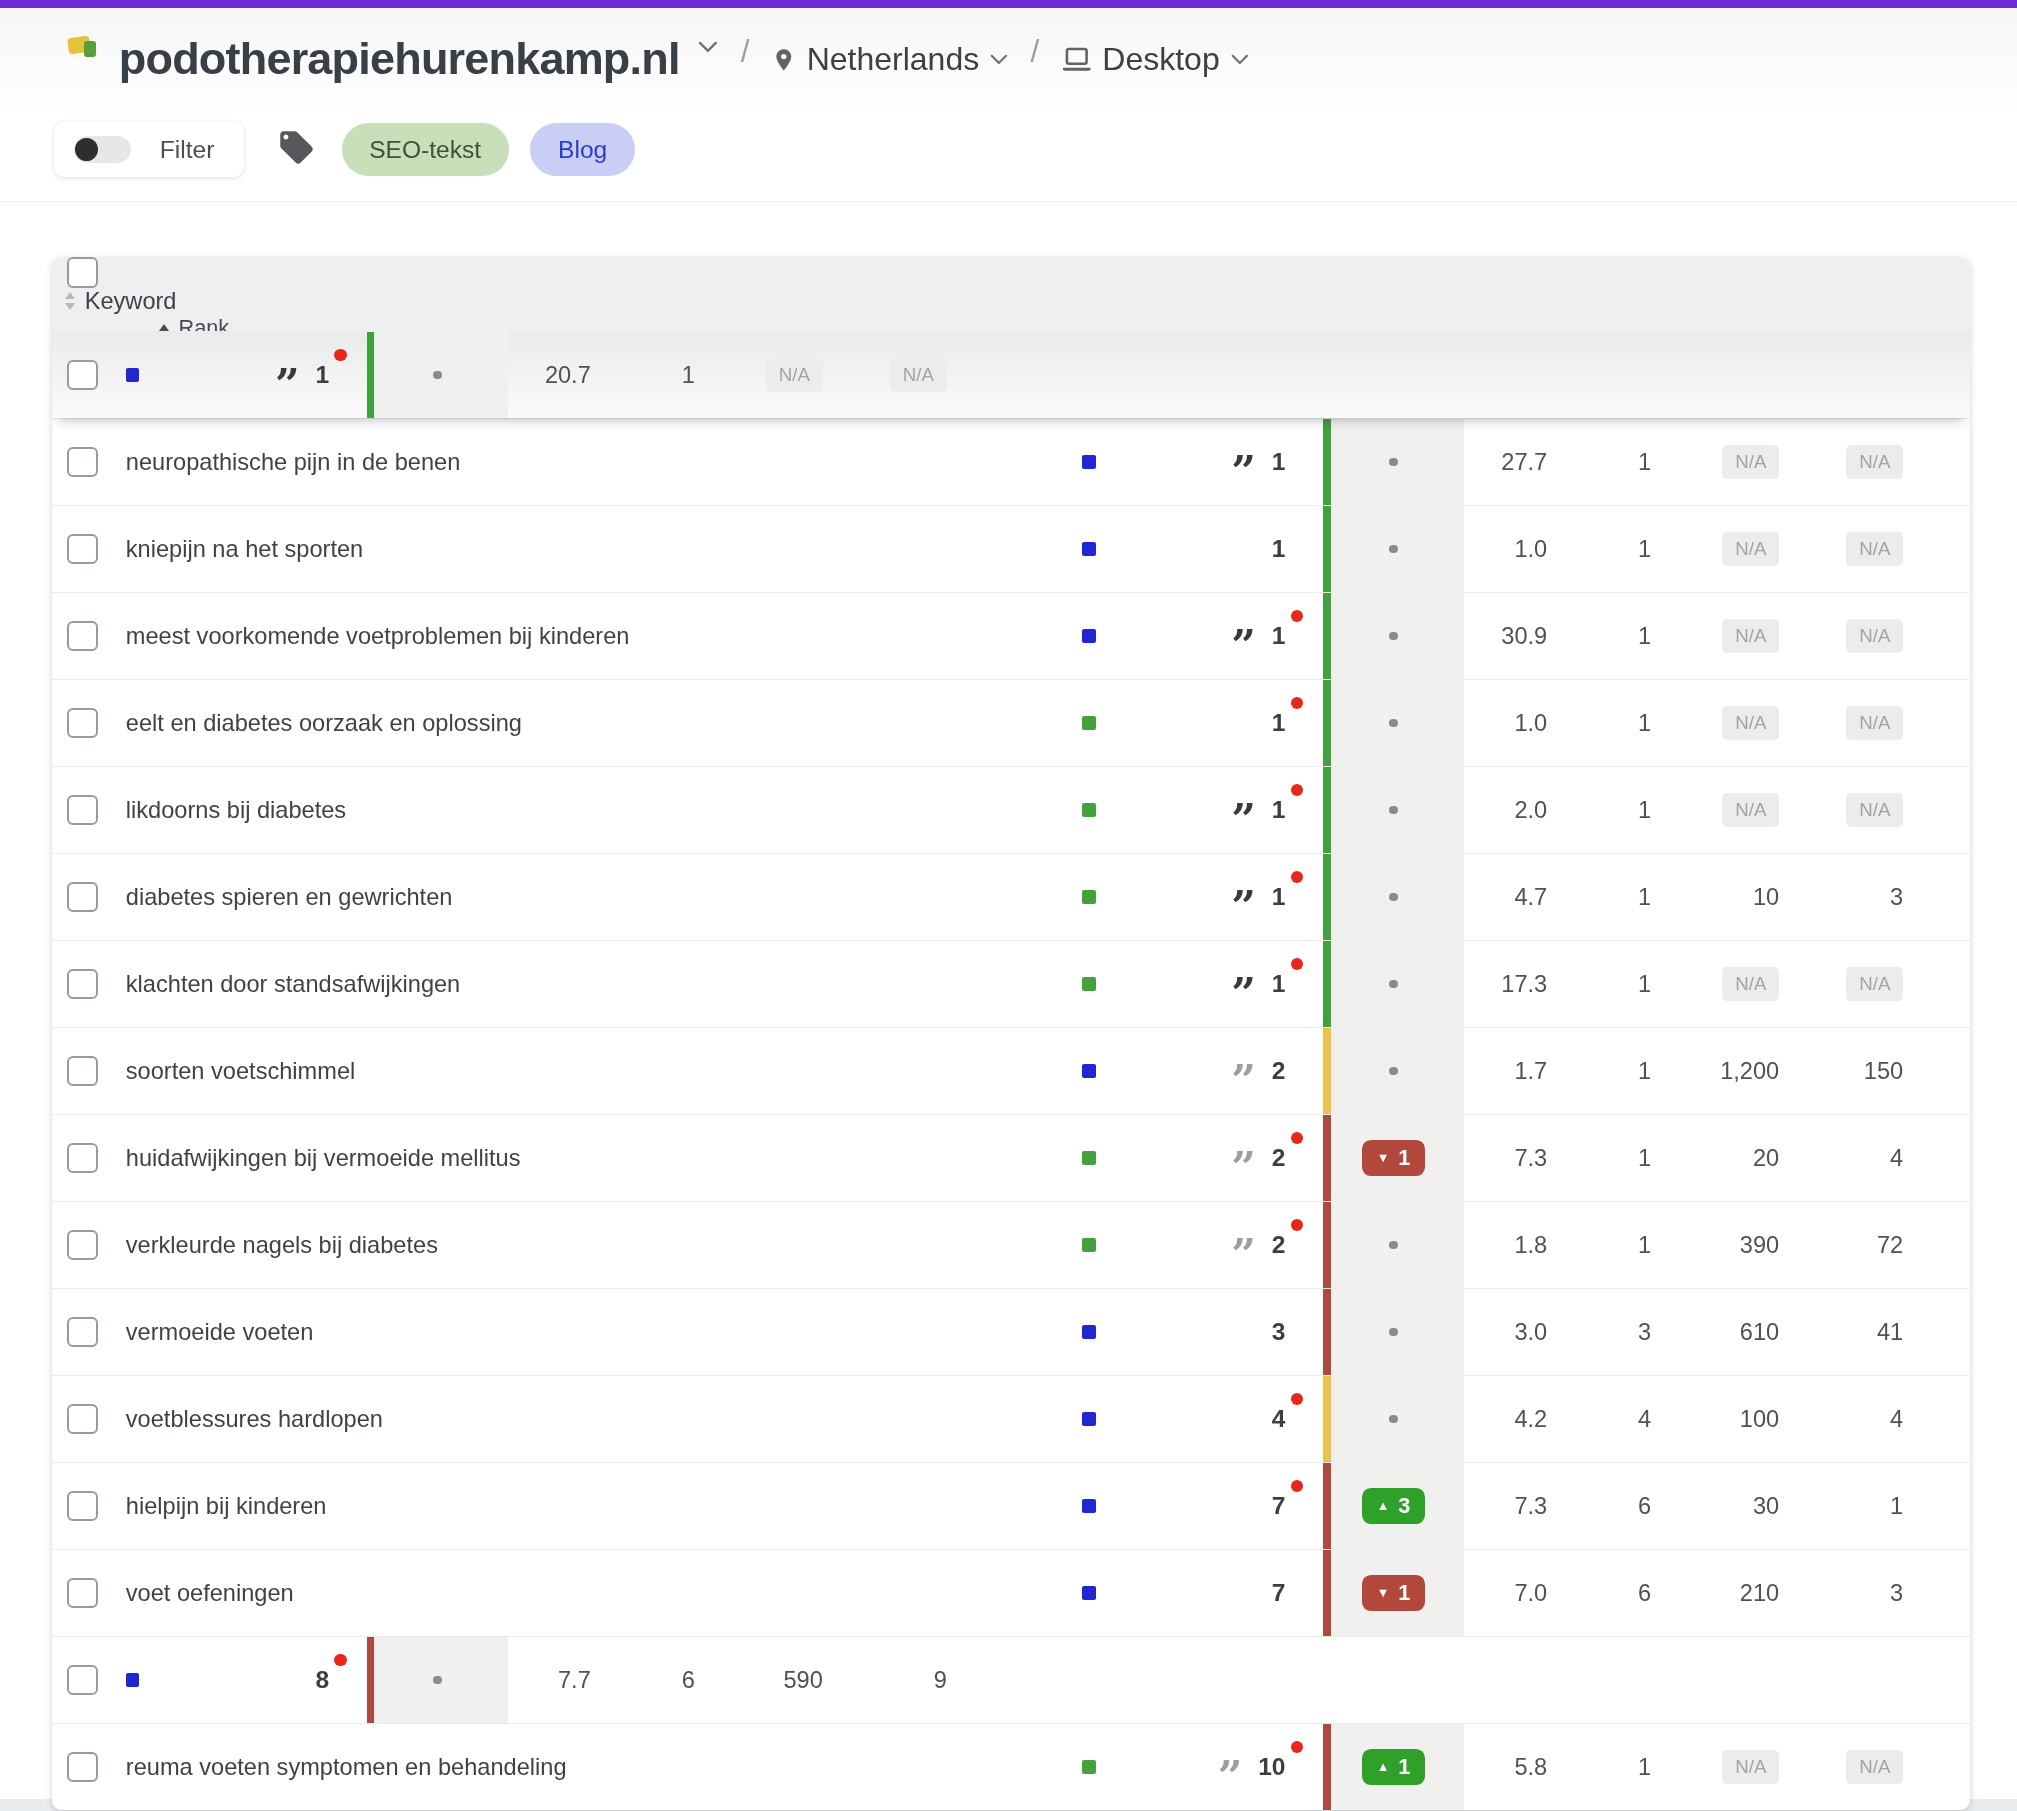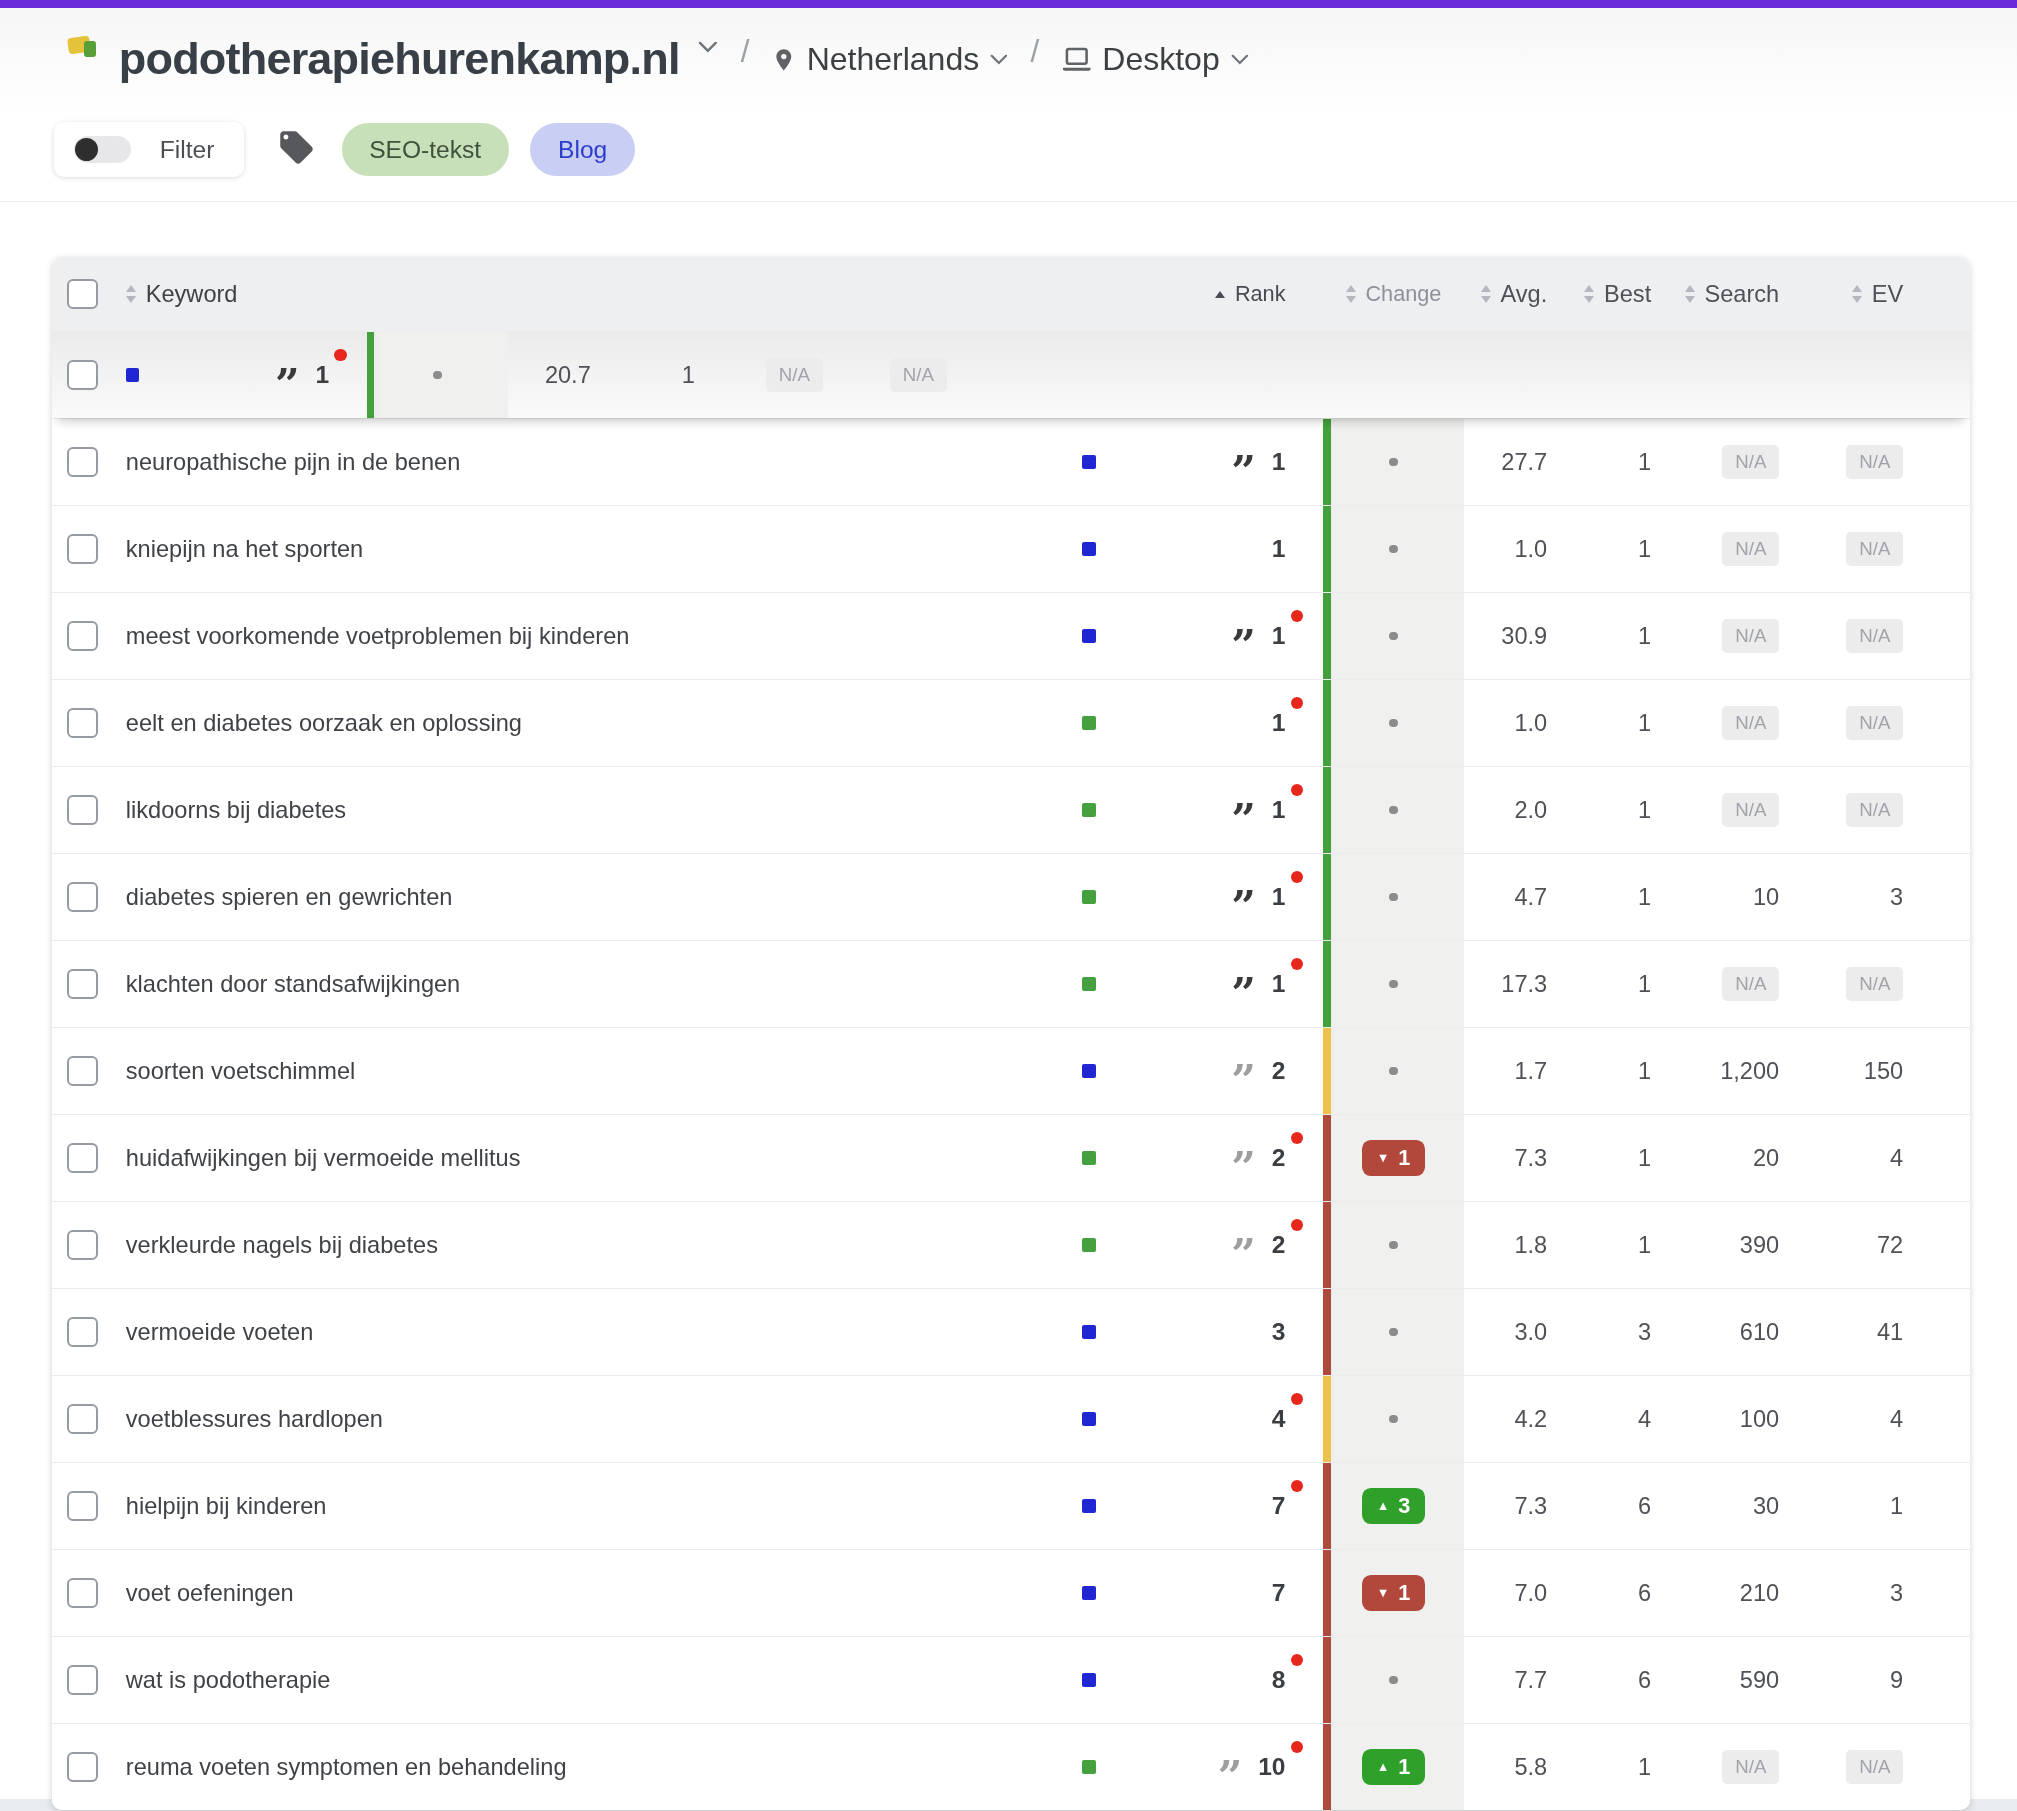--- a/index.html
+++ b/index.html
@@ -22,21 +22,21 @@
   .toggle{position:relative;width:57px;height:27.6px;background:#e7e7ea;border-radius:13.8px;cursor:pointer;}
   .toggle .knob{position:absolute;left:1px;top:2px;width:23.6px;height:23.6px;border-radius:50%;background:#2e2e2e;}
   .filter-label{font-size:24.6px;color:#4b4f54;}
   .tag-icon{margin:0 25.6px 0 33px;}
   .pill{height:53px;border-radius:26.6px;display:flex;align-items:center;padding:0 27.6px;font-size:24.6px;margin-right:21.7px;}
   .pill.seo{background:#c8e0b9;color:#40513c;}
   .pill.blog{background:#c9cff4;color:#2b3ccc;}
   
   .table{position:absolute;left:52px;top:257px;width:1918px;background:#fff;border-radius:9.9px;
          box-shadow:0 2px 7.9px rgba(0,0,0,0.18);overflow:hidden;z-index:1;}
-  .thead{display:flex;height:74px;background:#edeff1;align-items:flex-start;font-size:21.7px;color:#8d929a;}
+  .thead{display:flex;height:74px;background:#edeff1;align-items:flex-start;font-size:21.7px;color:#8d929a;flex-direction:column;}
   .row{display:flex;height:87px;box-sizing:border-box;align-items:center;border-top:1px solid #ececec;
        background:#fff;position:relative;cursor:pointer;}
   .row.hover{background:linear-gradient(180deg,#ebebec 0%,#fafafa 100%);
              box-shadow:0 8.9px 9.9px -5.9px rgba(0,0,0,0.22);z-index:2;}
   .col{display:flex;align-items:center;box-sizing:border-box;height:100%;}
   .col.check{width:61px;justify-content:center;}
   .checkbox{width:26.6px;height:26.6px;border:2px solid #969ba3;border-radius:5.9px;background:#fff;}
   .col.keyword{flex:1;padding-left:12.8px;font-size:23.6px;color:#3f4347;}
   .col.square{width:39px;justify-content:center;}
   .sq{width:13.8px;height:13.8px;border-radius:2px;}
@@ -609,21 +609,20 @@
     <div class="col num avg">7.0</div>
     <div class="col num best">6</div>
     <div class="col num search">210</div>
     <div class="col num ev">3</div>
     <div class="col endpad"></div>
   </div>
         <div class="row">
     <div class="col check">
             <span class="checkbox"></span>
           </div>
-    <div class="col keyword">wat is podotherapie</div>
     <div class="col square">
             <span class="sq" style="background: rgb(32, 38, 210);"></span>
           </div>
     <div class="col rank">
 
       <span class="rank-num">8</span>
       <span class="dot-new"></span>
     </div>
     <div class="col gap"></div>
     <div class="col change">

